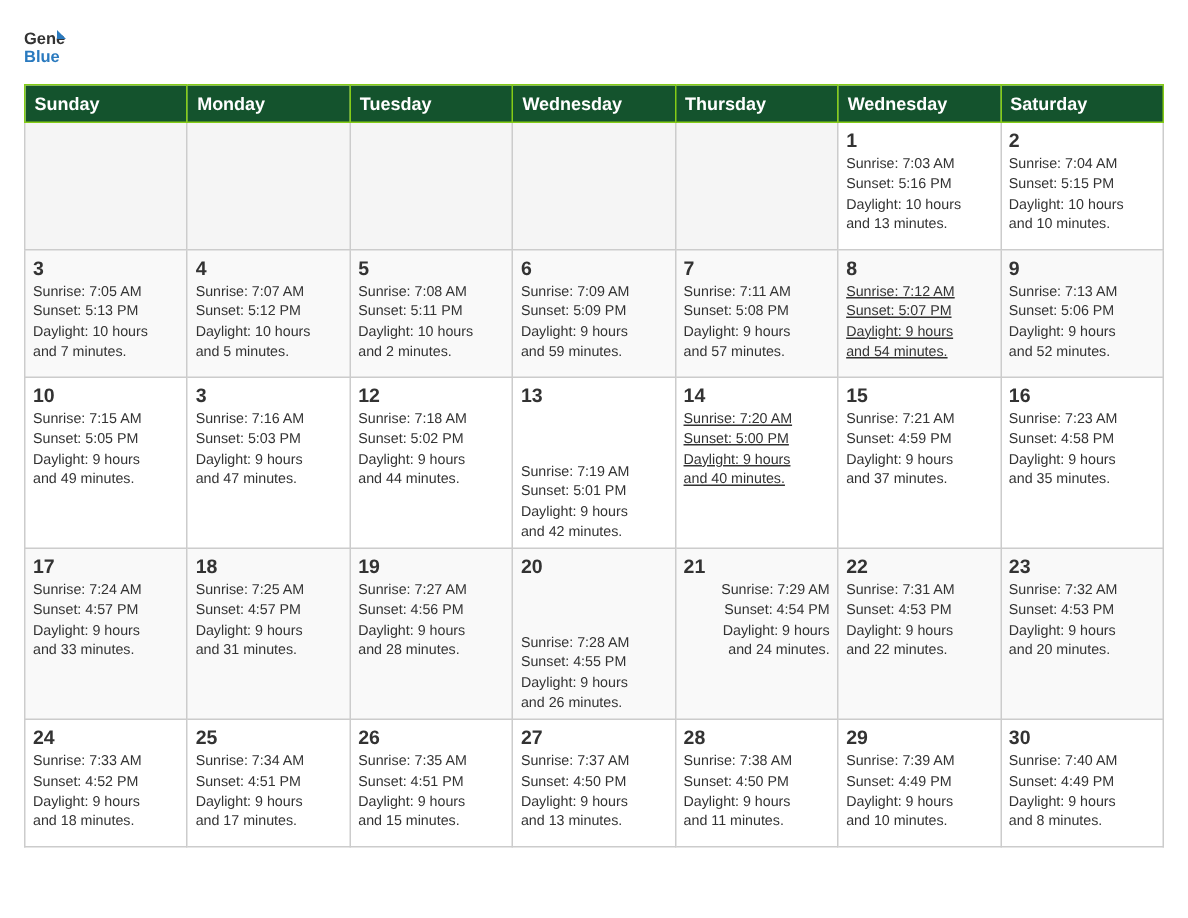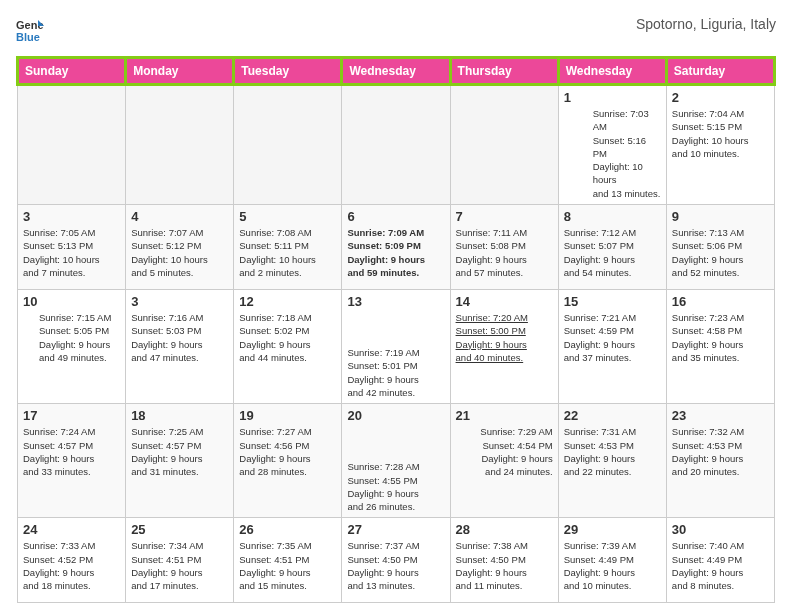--- a/index.html
+++ b/index.html
@@ -35,27 +35,27 @@
     }
     .location {
       font-size: 14px;
       color: #555;
     }
     .calendar {
       width: 100%;
       border-collapse: collapse;
     }
     .calendar th {
-      background: #ec4899;
+      background: #14532d;
       color: #fff;
       font-size: 12px;
       font-weight: bold;
       text-align: left;
       padding: 5px 6px;
-      border: 3px solid #84cc16;
+      border: 1px solid #84cc16;
     }
     .calendar td {
       border: 1px solid #ccc;
       vertical-align: top;
       padding: 4px 5px;
       width: 108px;
       height: 85px;
       font-size: 10px;
       color: #333;
       background: #fff;
@@ -83,21 +83,20 @@
 
 <div class="header">
   <div class="logo">
     <svg class="logo-icon" viewBox="0 0 28 28">
       <text x="0" y="13" font-size="11" font-weight="bold" fill="#333">General</text>
       <text x="0" y="25" font-size="11" font-weight="bold" fill="#2a7abf">Blue</text>
       <polygon points="22,4 28,10 22,10" fill="#2a7abf"></polygon>
     </svg>
   </div>
   <div class="title-block">
-    <div class="location">Spotorno, Liguria, Italy</div>
   </div>
 </div>
 
 <table class="calendar">
   <thead>
     <tr>
     <th>Sunday</th>
         <th>Monday</th>
         <th>Tuesday</th>
         <th>Wednesday</th>
@@ -108,21 +107,21 @@
   </thead>
   <tbody id="calendar-body">
   <tr>
         <td class="empty"></td>
         <td class="empty"></td>
         <td class="empty"></td>
         <td class="empty"></td>
         <td class="empty"></td>
         <td>
           <span class="day-number">1</span>
-          <div class="day-info" style="white-space: pre-line; margin-left: 29px;">Sunrise: 7:03 AM
+          <div class="day-info" style="white-space: pre-line;">Sunrise: 7:03 AM
 Sunset: 5:16 PM
 Daylight: 10 hours
 and 13 minutes.</div>
         </td>
         <td>
           <span class="day-number">2</span>
           <div class="day-info" style="white-space: pre-line;">Sunrise: 7:04 AM
 Sunset: 5:15 PM
 Daylight: 10 hours
 and 10 minutes.</div>
@@ -145,51 +144,51 @@
         </td>
         <td>
           <span class="day-number">5</span>
           <div class="day-info" style="white-space: pre-line;">Sunrise: 7:08 AM
 Sunset: 5:11 PM
 Daylight: 10 hours
 and 2 minutes.</div>
         </td>
         <td>
           <span class="day-number">6</span>
-          <div class="day-info" style="white-space: pre-line; font-weight: bold;">Sunrise: 7:09 AM
+          <div class="day-info" style="white-space: pre-line;">Sunrise: 7:09 AM
 Sunset: 5:09 PM
 Daylight: 9 hours
 and 59 minutes.</div>
         </td>
         <td>
           <span class="day-number">7</span>
           <div class="day-info" style="white-space: pre-line;">Sunrise: 7:11 AM
 Sunset: 5:08 PM
 Daylight: 9 hours
 and 57 minutes.</div>
         </td>
         <td>
           <span class="day-number">8</span>
-          <div class="day-info" style="white-space: pre-line;">Sunrise: 7:12 AM
+          <div class="day-info" style="white-space: pre-line; text-decoration: underline;">Sunrise: 7:12 AM
 Sunset: 5:07 PM
 Daylight: 9 hours
 and 54 minutes.</div>
         </td>
         <td>
           <span class="day-number">9</span>
           <div class="day-info" style="white-space: pre-line;">Sunrise: 7:13 AM
 Sunset: 5:06 PM
 Daylight: 9 hours
 and 52 minutes.</div>
         </td>
       </tr>
       <tr>
         <td>
           <span class="day-number">10</span>
-          <div class="day-info" style="white-space: pre-line; margin-left: 16px;">Sunrise: 7:15 AM
+          <div class="day-info" style="white-space: pre-line;">Sunrise: 7:15 AM
 Sunset: 5:05 PM
 Daylight: 9 hours
 and 49 minutes.</div>
         </td>
         <td>
           <span class="day-number">3</span>
           <div class="day-info" style="white-space: pre-line;">Sunrise: 7:16 AM
 Sunset: 5:03 PM
 Daylight: 9 hours
 and 47 minutes.</div>

